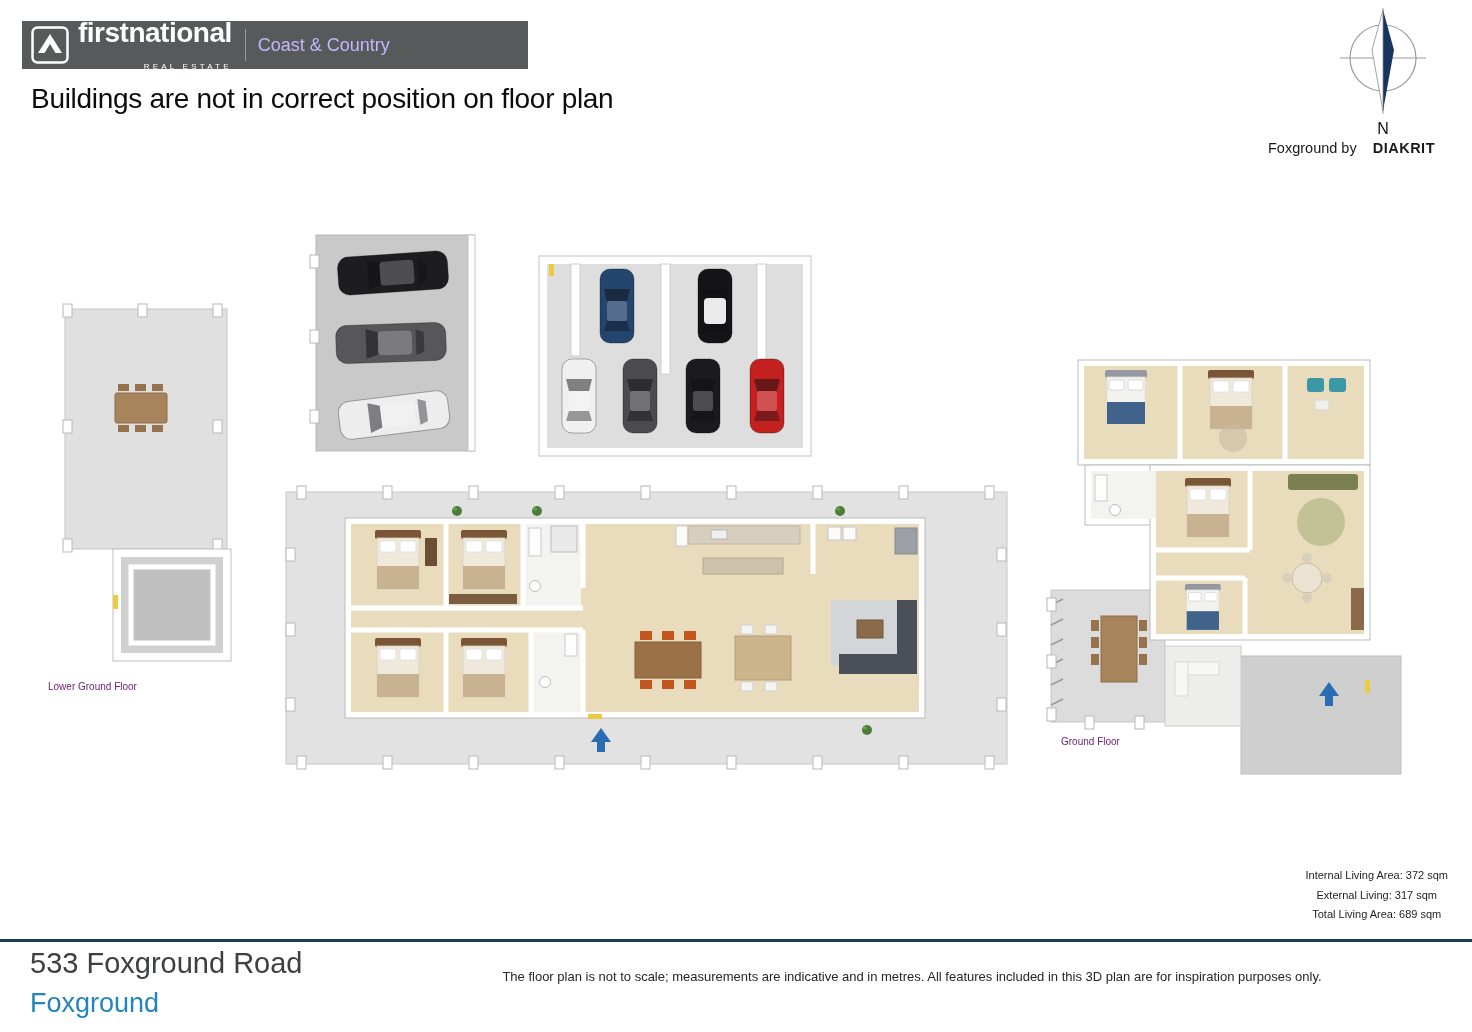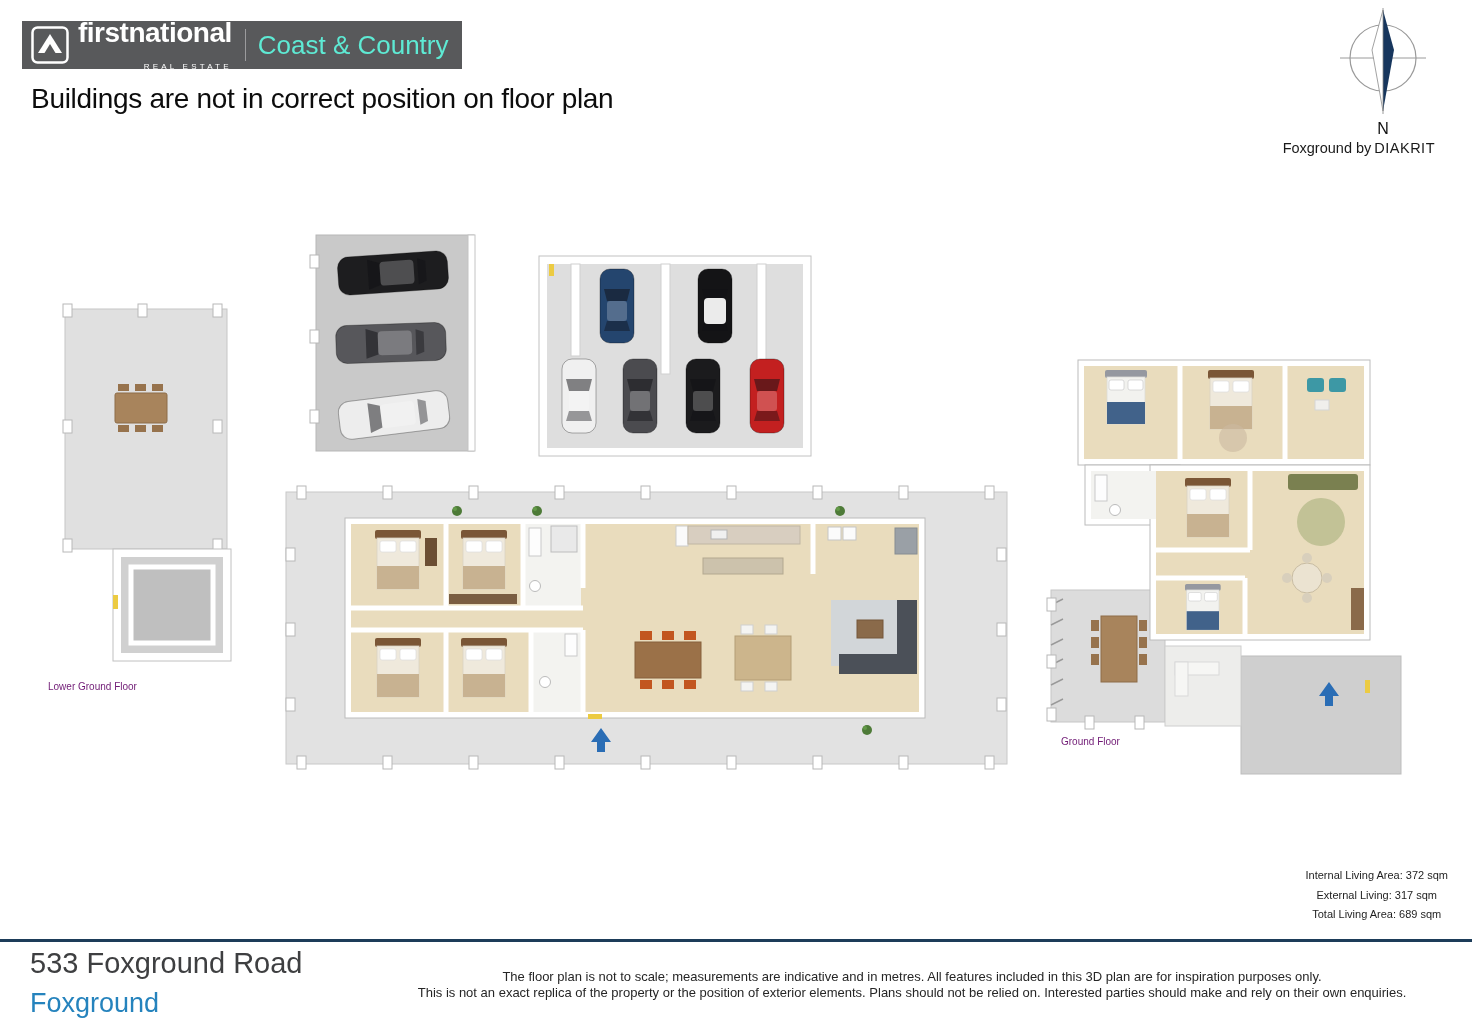--- a/index.html
+++ b/index.html
@@ -1,28 +1,28 @@
 <!DOCTYPE html>
 <html><head>
 <meta charset="utf-8">
 <style>
   *{margin:0;padding:0;box-sizing:border-box}
   html,body{background:#ffffff}
   body{width:1472px;height:1032px;position:relative;font-family:"Liberation Sans",sans-serif;overflow:hidden}
   .abs{position:absolute}
-  .banner{left:22px;top:21px;width:440px;height:48px;background:#58595b;display:flex;align-items:center;padding-left:9px}
+  .banner{left:22px;top:21px;width:506px;height:48px;background:#58595b;display:flex;align-items:center;padding-left:9px}
   .brand-block{display:flex;flex-direction:column;align-items:flex-end;margin-left:9px;line-height:1}
   .brand-name{color:#ffffff;font-size:28px;font-weight:bold;letter-spacing:-0.5px}
   .brand-sub{color:#ffffff;font-size:8px;letter-spacing:3.2px;margin-top:16px}
   .banner-divider{width:1px;height:32px;background:#9b9b9d;margin:0 12px 0 13px}
-  .brand-region{color:#5eead4;font-size:26px}
+  .brand-region{color:#c4b5fd;font-size:18px}
   .note{left:31px;top:83px;font-size:28px;font-weight:normal;color:#0c0c0c;letter-spacing:-0.3px}
   .compass{left:1330px;top:8px}
   .produced{right:37px;top:140px;font-size:14.5px;color:#1a1a1a}
-  .produced-brand{font-weight:normal;letter-spacing:0.5px;margin-left:3px}
+  .produced-brand{font-weight:bold;letter-spacing:0.5px;margin-left:16px}
   .plan-label{font-size:10px;color:#701a75}
   .stats{right:24px;top:866px;text-align:center;font-size:11px;color:#1e1e1e;line-height:19.5px}
   .footer-rule{left:0;top:939px;width:1472px;height:3px;background:#1d3c59}
   .address{left:30px;top:947px;font-size:29px;font-weight:normal;color:#3e3f41}
   .suburb{left:30px;top:988px;font-size:27px;color:#2583bd}
   .disclaimer{right:30px;top:969px;text-align:center;font-size:13px;color:#262626;line-height:15.5px;width:1060px}
 </style>
 </head>
 <body>
 
@@ -336,14 +336,13 @@
   <div>Internal Living Area: 372 sqm</div>
   <div>External Living: 317 sqm</div>
   <div>Total Living Area: 689 sqm</div>
 </div>
 
 <div class="footer-rule abs"></div>
 <div class="address abs">533 Foxground Road</div>
 <div class="suburb abs">Foxground</div>
 <div class="disclaimer abs">
   <div>The floor plan is not to scale; measurements are indicative and in metres. All features included in this 3D plan are for inspiration purposes only.</div>
-  <div>This is not an exact replica of the property or the position of exterior elements. Plans should not be relied on. Interested parties should make and rely on their own enquiries.</div>
 </div>
 
 </body></html>

